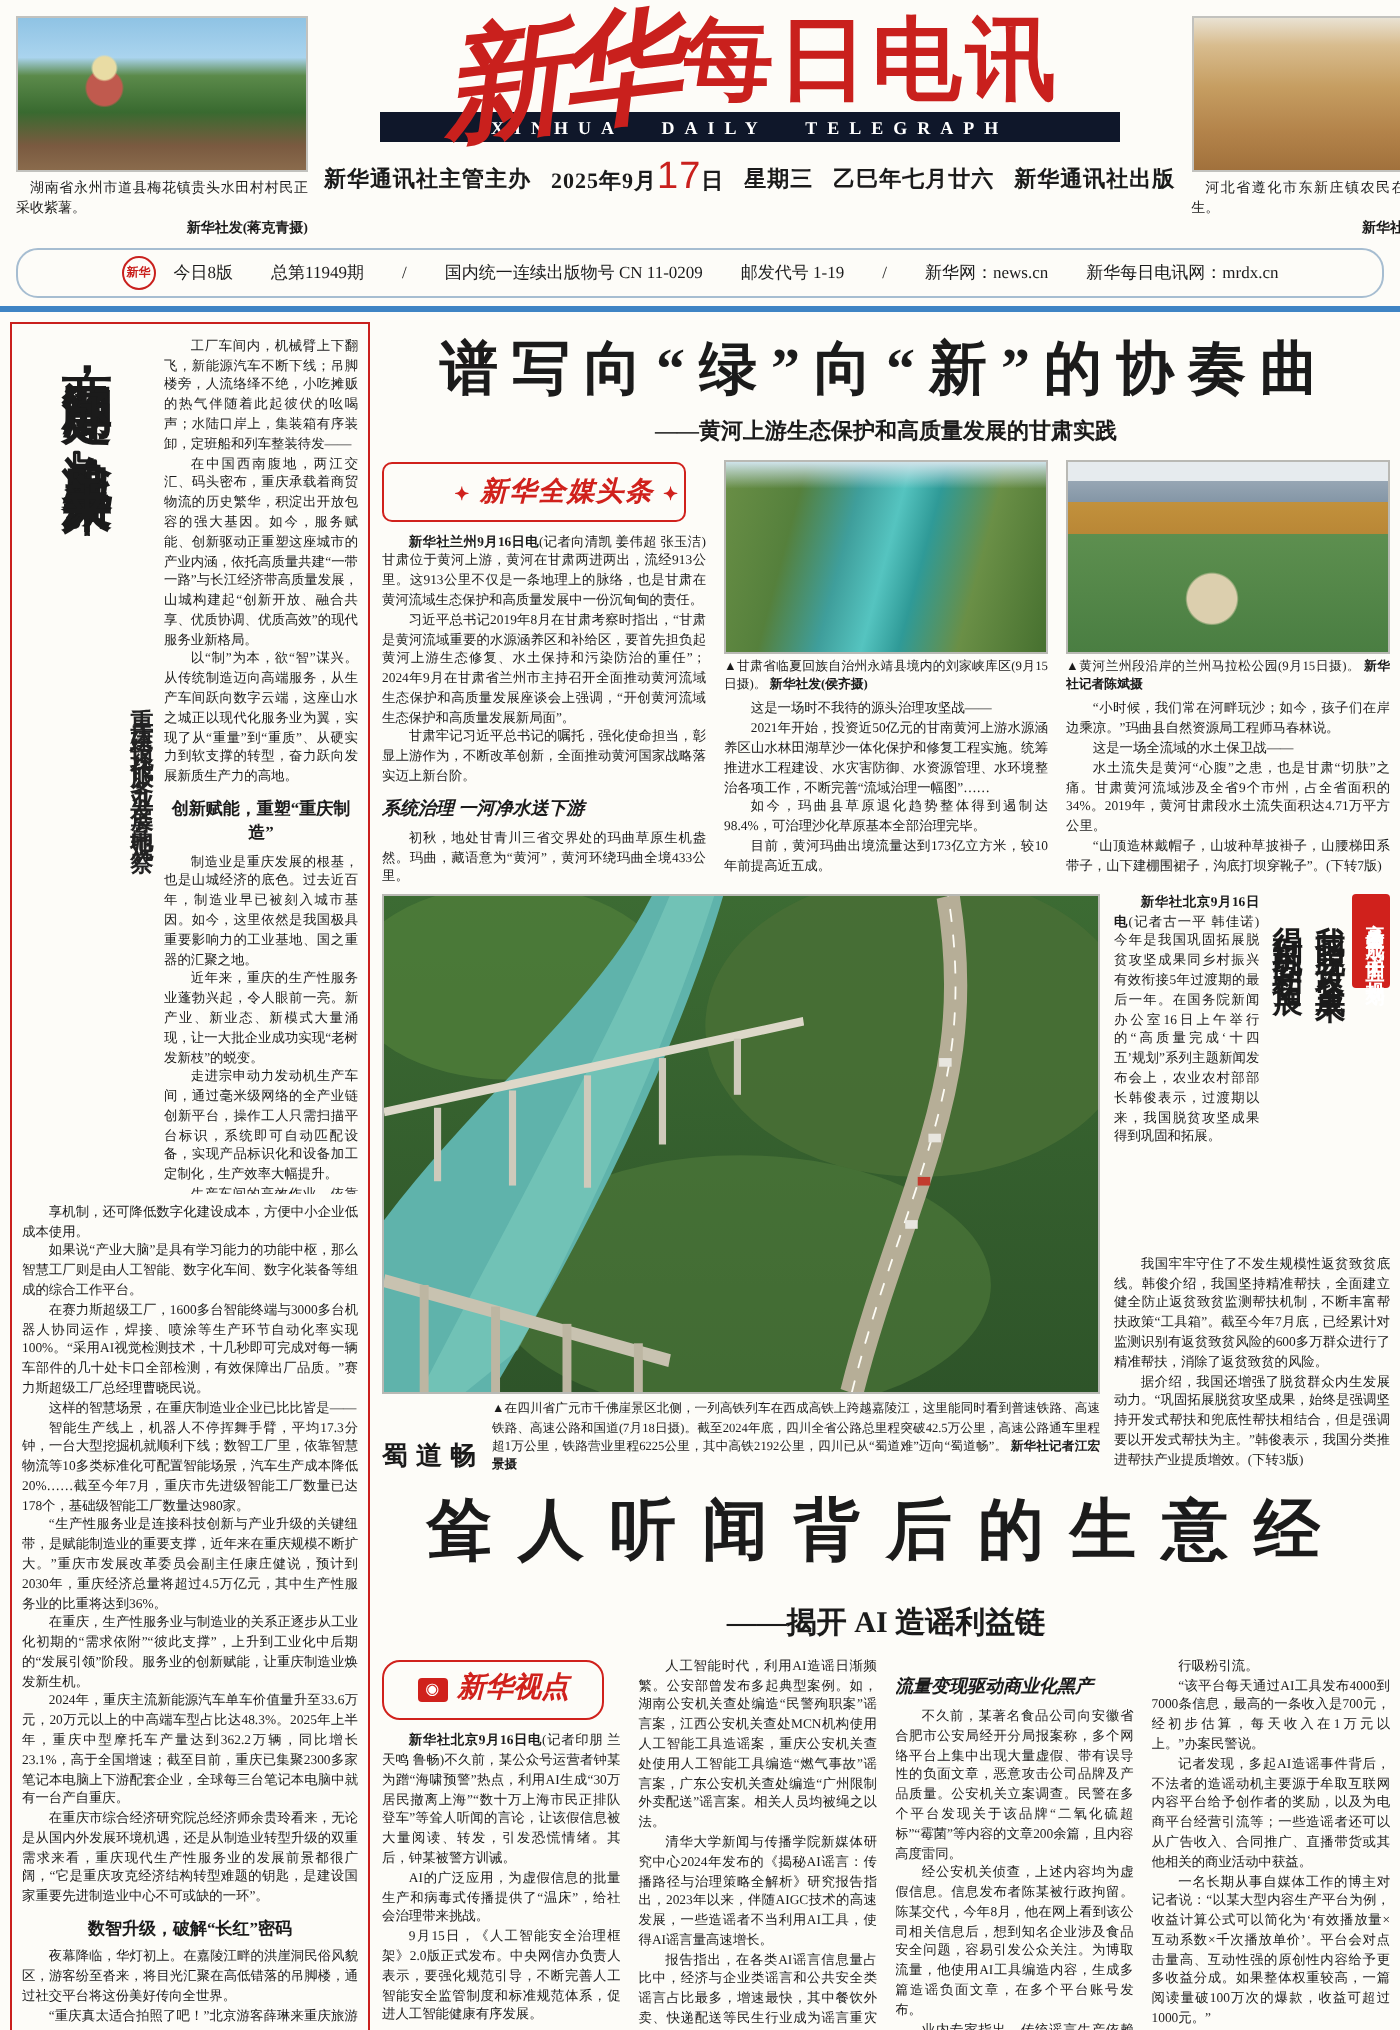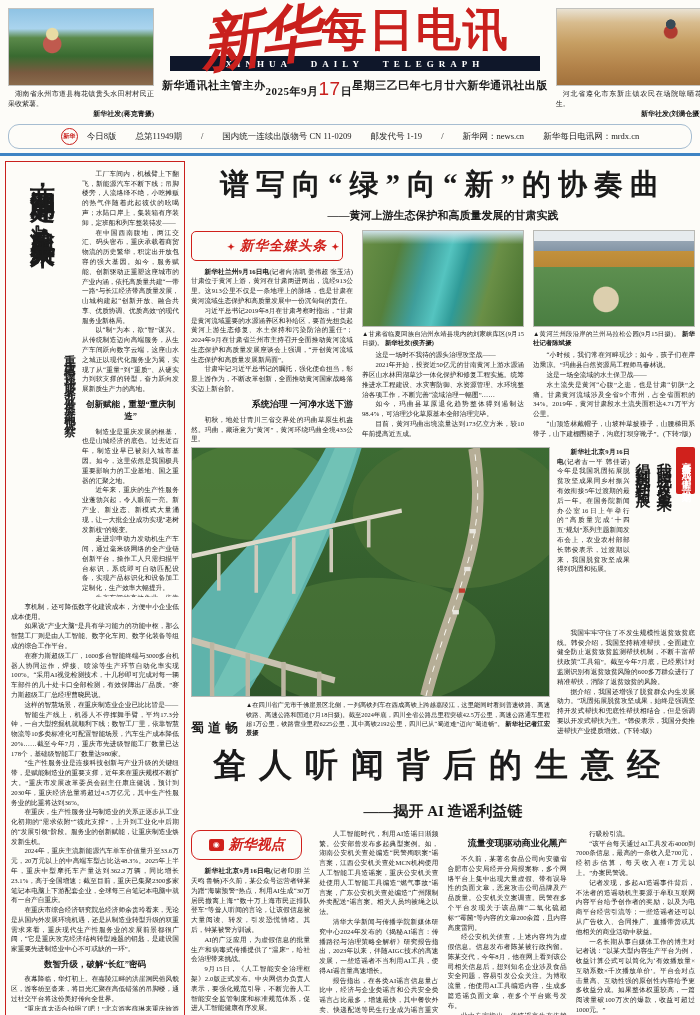--- a/index.html
+++ b/index.html
@@ -22,21 +22,21 @@
   .mh-credit{display:block;text-align:right;font-weight:bold;text-indent:0;}
   .mh-center{flex:1;display:flex;flex-direction:column;align-items:center;}
   .mh-titles{width:370px;position:relative;}
   .title-row{display:flex;align-items:flex-end;justify-content:center;gap:6px;}
   .script-title{font-size:62px;line-height:.85;font-weight:bold;font-style:italic;color:#c9201d;
         transform:rotate(-7deg);position:relative;z-index:2;margin-bottom:-12px;
         font-family:"DejaVu Serif",serif;letter-spacing:-4px;}
   .daily-title{font-size:45px;line-height:1;font-weight:900;color:#c9201d;letter-spacing:2px;}
   .en-bar{background:#0f172a;color:#fff;text-align:center;font-size:9px;font-weight:bold;
         letter-spacing:5px;word-spacing:12px;padding:3px 4px 2px;margin-top:3px;position:relative;z-index:1;}
-  .pub-line{display:flex;align-items:flex-start;font-size:11px;font-weight:bold;margin-top:7px;letter-spacing:.5px;white-space:nowrap;}
+  .pub-line{display:flex;align-items:center;gap:10px;font-size:11px;font-weight:bold;margin-top:7px;letter-spacing:.5px;white-space:nowrap;}
   .date-num{color:#c9201d;font-size:19px;font-weight:normal;font-family:"Liberation Sans",sans-serif;}
 
   
   .info-bar{margin:5px 8px 0;border:1px solid #a6bdd1;border-radius:11px;display:flex;align-items:center;
         justify-content:center;gap:9px;font-size:8.5px;padding:3px 8px;white-space:nowrap;}
   .emblem{width:15px;height:15px;border:1.5px solid #c9201d;border-radius:50%;color:#c9201d;
         font-size:6px;font-weight:bold;display:flex;align-items:center;justify-content:center;flex:none;}
   .blue-rule{height:2.5px;background:#3f84c4;margin-top:4px;}
 
   
@@ -66,21 +66,21 @@
   .star{font-style:normal;font-size:9px;}
   .g-photo{height:95px;border:1px solid #b9b9b4;margin-bottom:2px;}
   .photo-canyon{background:
       linear-gradient(180deg,#cfe3ea 0%,rgba(0,0,0,0) 14%),
       linear-gradient(105deg,#6a8f46 0%,#55803c 22%,#3f9e9b 38%,#55c4c0 50%,#2f9a97 60%,#6a8f46 76%,#46702f 100%);}
   .photo-city{background:
       radial-gradient(circle at 45% 72%, #dccfae 0 11%, rgba(0,0,0,0) 12%),
       linear-gradient(180deg,#e6ebee 0%,#e6ebee 10%,#97a6b4 10%,#8496a6 21%,#c2913c 21%,#b98736 38%,#5d8f4f 38%,#4a7e42 100%);}
   .caption{font-size:6.4px;line-height:1.45;text-align:justify;margin-bottom:3px;}
   .caption .credit{font-weight:bold;}
-  .g-sec-head{font-weight:bold;font-size:9px;text-align:right;margin:4px 0;text-indent:0;}
+  .g-sec-head{font-weight:bold;font-size:9px;text-align:left;margin:4px 0;text-indent:0;font-style:italic;}
 
   
   .mid-row{display:flex;gap:7px;height:290px;flex:none;margin-top:5px;overflow:hidden;}
   .big-photo{flex:1;display:flex;flex-direction:column;margin:0;overflow:hidden;}
   .bp-img{flex:1;border:1px solid #b9b9b4;}
   .bp-img svg{display:block;width:100%;height:100%;}
   .bp-caption{display:flex;gap:4px;margin-top:3px;align-items:flex-end;}
   .bp-label{font-size:13px;font-weight:900;letter-spacing:4px;white-space:nowrap;margin-top:5px;}
   .bp-text{font-size:6.3px;line-height:1.45;text-align:justify;}
   .poverty{width:138px;flex:none;display:flex;flex-direction:column;overflow:hidden;}

